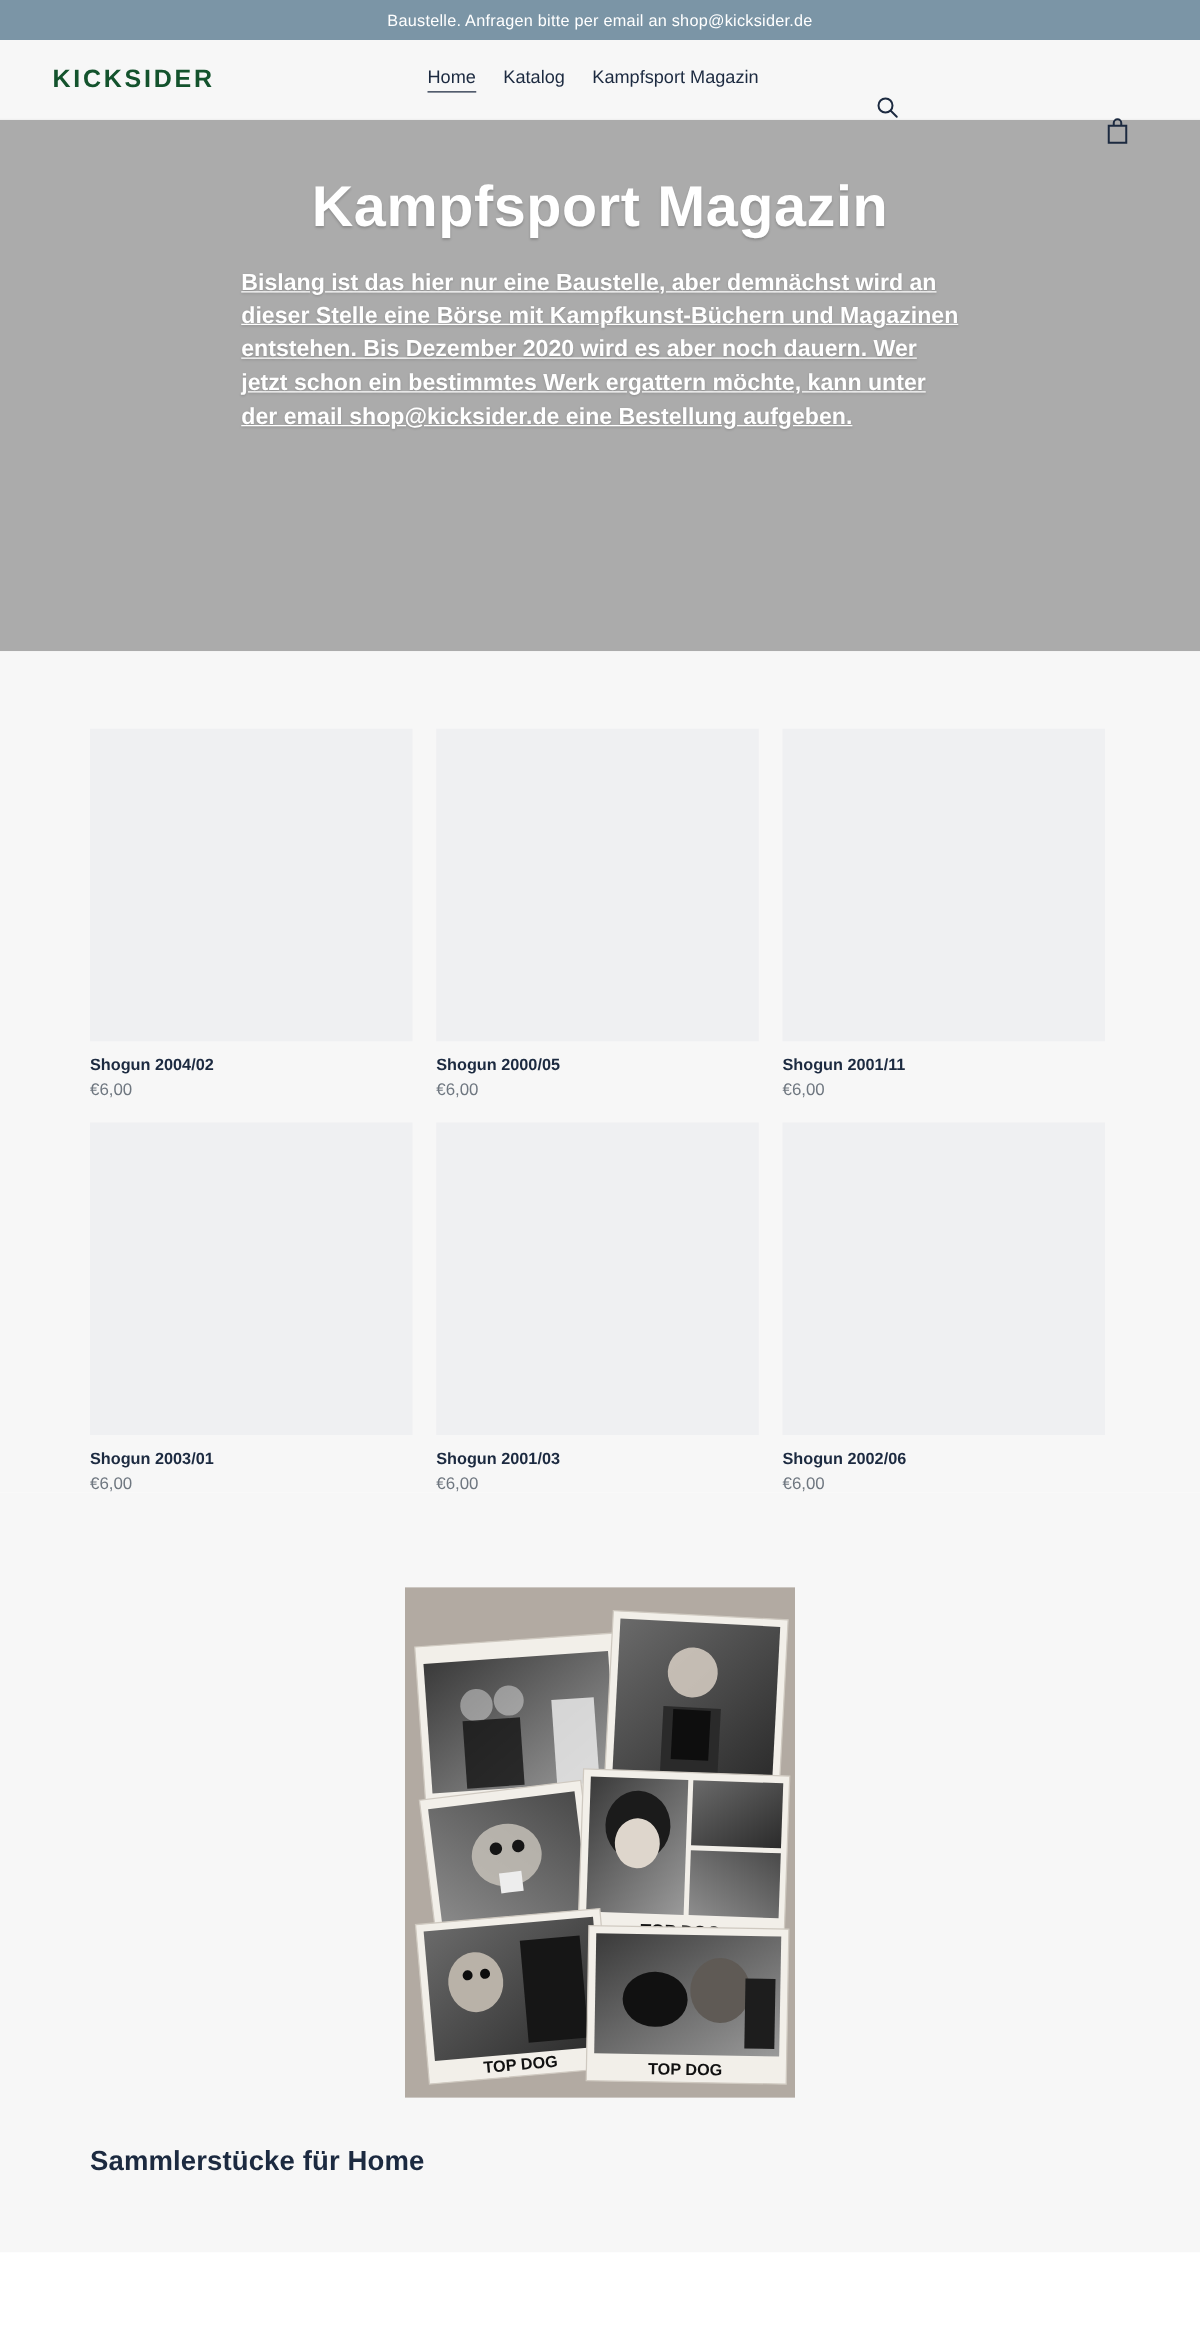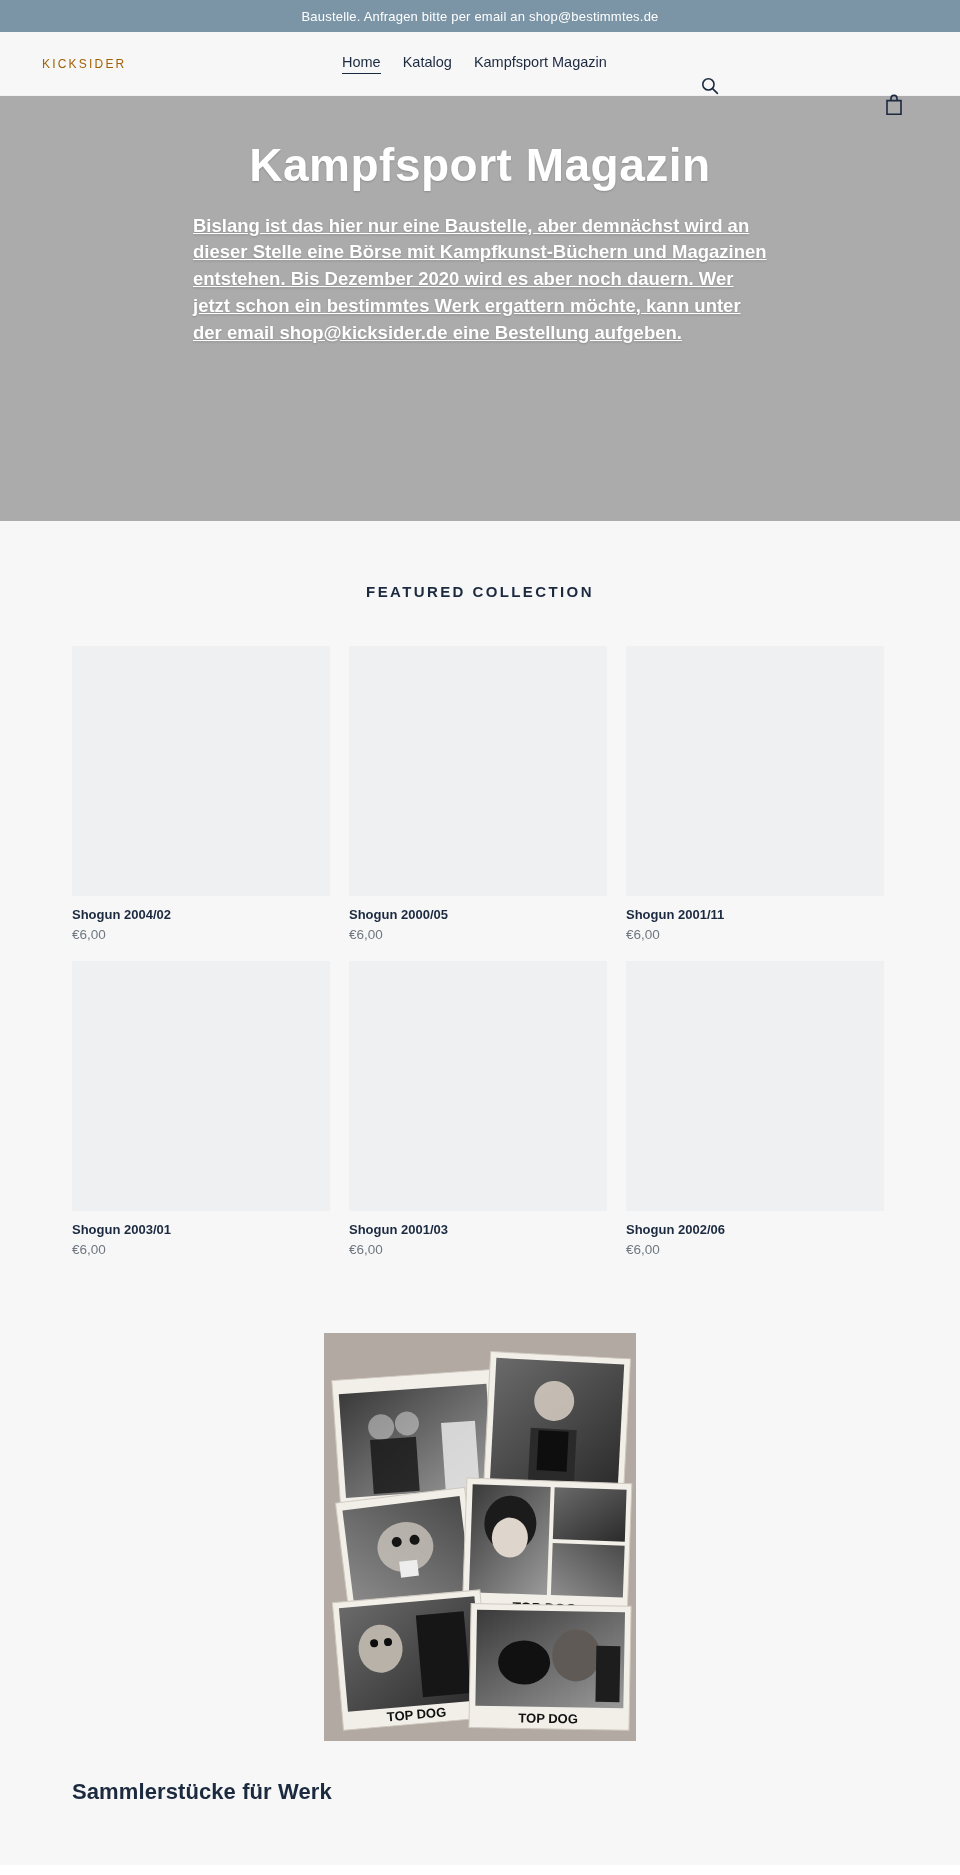--- a/index.html
+++ b/index.html
@@ -35,24 +35,24 @@
     background: #f7f7f7;
     height: 64px;
     position: relative;
     border-bottom: 1px solid #f0f0f0;
   }
   .logo {
     position: absolute;
     left: 42px;
     top: 50%;
     transform: translateY(-50%);
-    font-size: 12px;
-    font-weight: 400;
+    font-size: 20px;
+    font-weight: 700;
     letter-spacing: 2.2px;
-    color: #a16207;
+    color: #14532d;
     text-decoration: none;
   }
   .main-nav {
     position: absolute;
     left: 342px;
     top: 50%;
     transform: translateY(-50%);
     display: flex;
     align-items: center;
     gap: 22px;
@@ -204,21 +204,21 @@
     font-size: 22px;
     font-weight: 700;
     color: #1c2a40;
     letter-spacing: 0.1px;
   }
 </style>
 </head>
 <body>
 
 <div class="announcement-bar">
-  <span class="announcement-text">Baustelle. Anfragen bitte per email an shop@bestimmtes.de</span>
+  <span class="announcement-text">Baustelle. Anfragen bitte per email an shop@kicksider.de</span>
 </div>
 
 <header class="site-header">
 
   <a href="#" class="logo">KICKSIDER</a>
 
   <nav class="main-nav">
     <a href="#" class="nav-link active">Home</a>
     <a href="#" class="nav-link">Katalog</a>
     <a href="#" class="nav-link">Kampfsport Magazin</a>
@@ -239,21 +239,20 @@
   </button>
 
 </header>
 
 <section class="hero">
   <h1 class="hero-title">Kampfsport Magazin</h1>
   <p class="hero-subtitle">Bislang ist das hier nur eine Baustelle, aber demnächst wird an dieser Stelle eine Börse mit Kampfkunst-Büchern und Magazinen entstehen. Bis Dezember 2020 wird es aber noch dauern. Wer jetzt schon ein bestimmtes Werk ergattern möchte, kann unter der email shop@kicksider.de eine Bestellung aufgeben.</p>
 </section>
 
 <section class="collection-section">
-  <h2 class="collection-heading">FEATURED COLLECTION</h2>
 
   <div class="product-grid">
 
     <a href="#" class="product-card">
       <div class="product-thumb"></div>
       <div class="product-title">Shogun 2004/02</div>
       <div class="product-price">€6,00</div>
     </a>
 
     <a href="#" class="product-card">
@@ -361,16 +360,16 @@
         <rect x="152" y="278" width="148" height="96" fill="url(#gphoto)"></rect>
         <ellipse cx="200" cy="330" rx="26" ry="22" fill="#111"></ellipse>
         <ellipse cx="252" cy="322" rx="24" ry="26" fill="#5f5a55"></ellipse>
         <rect x="272" y="312" width="24" height="56" fill="#1d1d1d"></rect>
         <text x="225" y="390" font-family="Liberation Sans, sans-serif" font-size="13" font-weight="700" fill="#111" text-anchor="middle">TOP DOG</text>
       </g>
     </svg>
   </div>
 
   <div class="feature-text-block">
-    <h2 class="feature-heading">Sammlerstücke für Werk</h2>
+    <h2 class="feature-heading">Sammlerstücke für Home</h2>
   </div>
 
 </section>
 
 </body></html>

